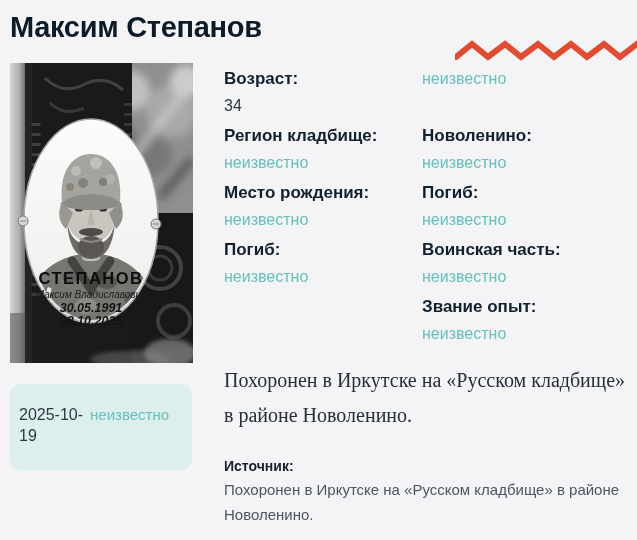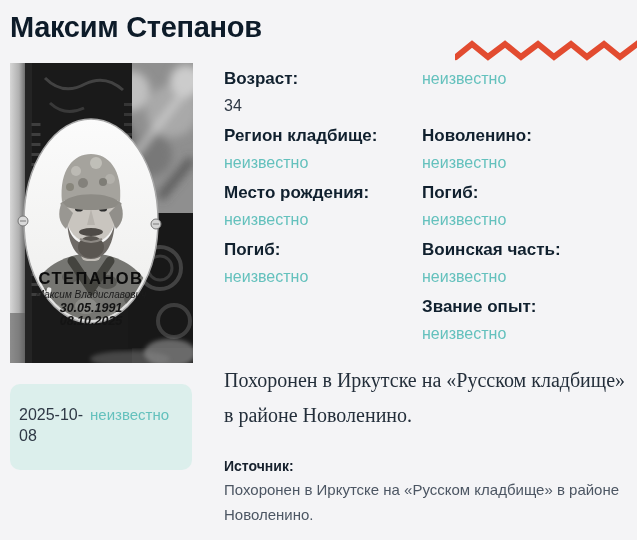--- a/index.html
+++ b/index.html
@@ -182,21 +182,21 @@
       </g>
 
       <text x="81" y="221" text-anchor="middle" font-family="Liberation Sans, sans-serif" font-weight="700" font-size="16.5" letter-spacing="1.5" fill="#0d0d0d">СТЕПАНОВ</text>
       <text x="81" y="235" text-anchor="middle" font-family="Liberation Sans, sans-serif" font-style="italic" font-size="10" fill="#1c1c1c">Максим Владиславович</text>
       <text x="81" y="249" text-anchor="middle" font-family="Liberation Sans, sans-serif" font-style="italic" font-weight="700" font-size="12.5" fill="#141414">30.05.1991</text>
       <text x="81" y="262" text-anchor="middle" font-family="Liberation Sans, sans-serif" font-style="italic" font-weight="700" font-size="12.5" fill="#141414">08.10.2025</text>
     </svg>
   </div>
 
   <div class="death-box">
-    <div class="db-value">2025-10-08</div>
+    <div class="db-value">2025-10-19</div>
     <div class="db-value unknown">неизвестно</div>
   </div>
 
   <div class="fields-col left">
     <div class="field">
       <div class="field-label">Возраст:</div>
       <div class="field-value known">34</div>
     </div>
     <div class="field">
       <div class="field-label">Регион кладбище:</div>

